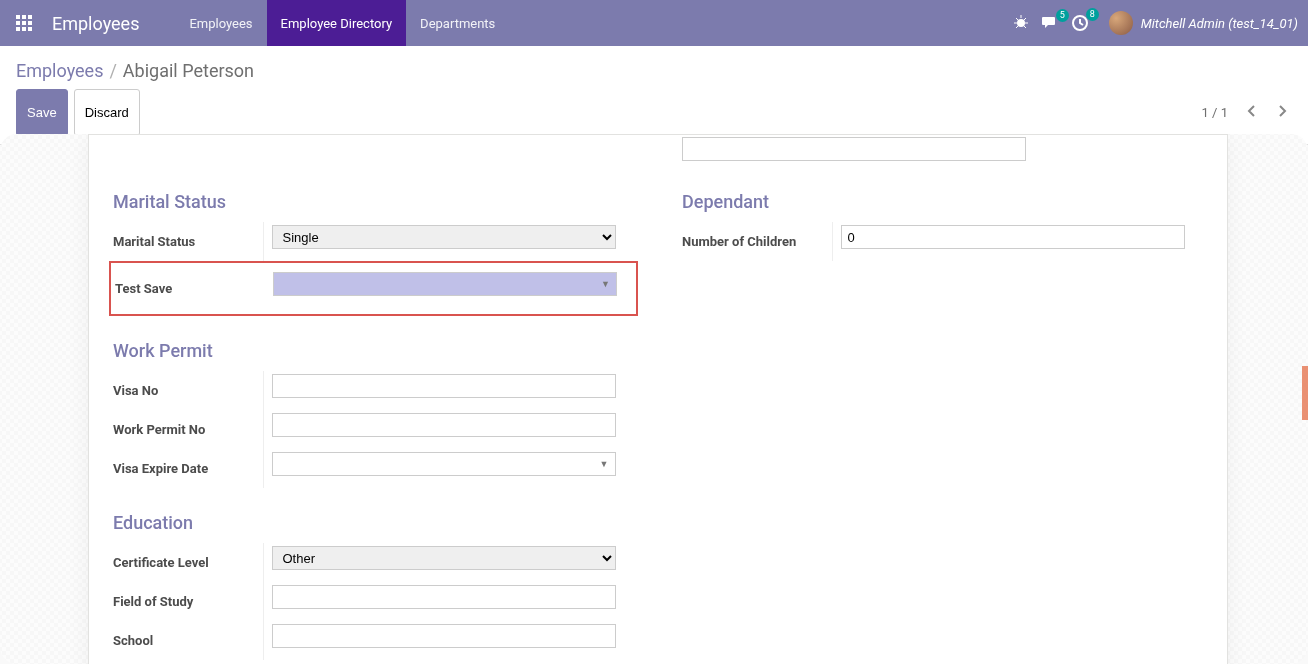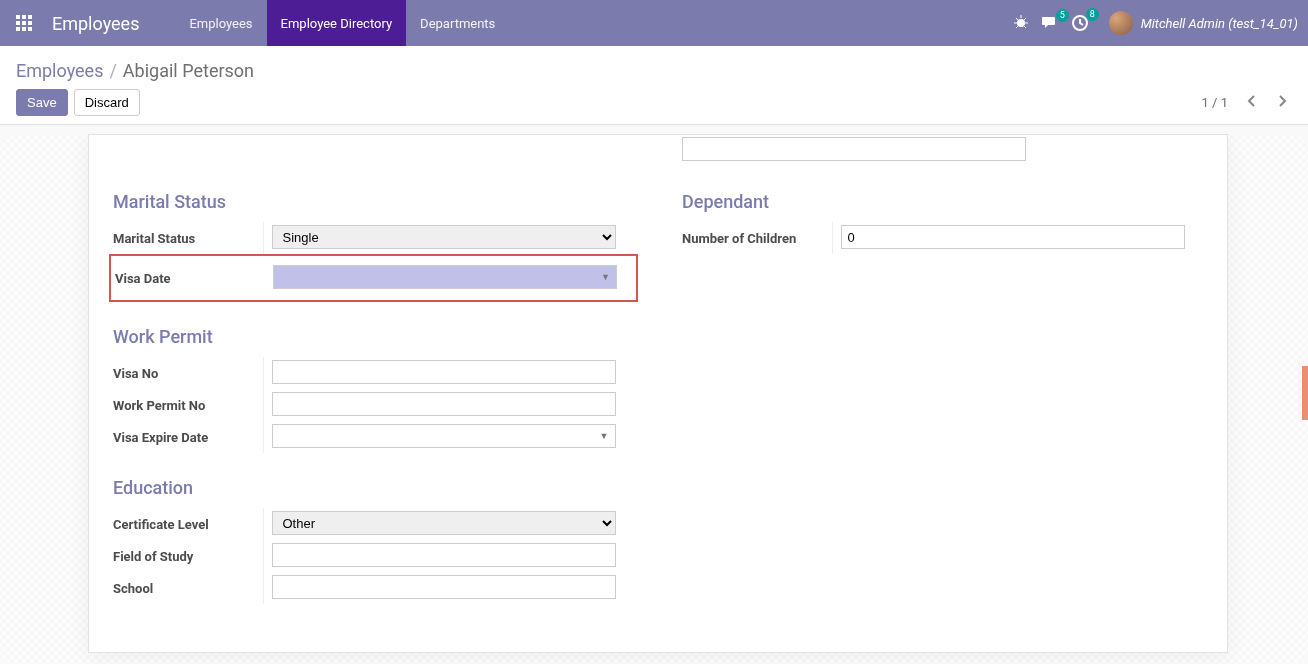--- a/index.html
+++ b/index.html
@@ -20,40 +20,40 @@
   .avatar { width: 24px; height: 24px; border-radius: 50%; background: radial-gradient(circle at 30% 30%, #d8a77a, #8a5a44); }
   .username { font-size: 13px; color: #fff; font-style: italic; }
   
   .control-panel { background: #fff; border-bottom: 1px solid #e0e0e0; padding: 10px 16px 8px 16px; }
   .breadcrumb { display: flex; align-items: center; gap: 6px; font-size: 18px; margin-bottom: 8px; margin-top: 4px;}
   .breadcrumb a { color: #7c7bad; text-decoration: none; cursor: pointer;}
   .breadcrumb .sep { color: #b0b0b0; }
   .breadcrumb .current { color: #6f6f6f; }
   .cp-bottom { display: flex; align-items: center; justify-content: space-between; }
   .cp-left { display: flex; gap: 6px; }
-  .btn { padding: 5px 10px; font-size: 13px; border-radius: 3px; border: 1px solid #ccc; cursor: pointer; background: #fff; }
+  .btn { padding: 15px 10px; font-size: 13px; border-radius: 3px; border: 1px solid #ccc; cursor: pointer; background: #fff; }
   .btn.primary { background: #7c7bad; color: #fff; border-color: #7c7bad; }
   .cp-right { display: flex; align-items: center; gap: 14px; }
   .pager { color: #6f6f6f; font-size: 13px; }
   .pager-nav { color: #999; cursor: pointer; padding: 2px 4px; }
   
   .view-area { position: absolute; top: 134px; bottom: 0; left: 0; right: 0; overflow: auto; background: repeating-conic-gradient(#fcfcfc 0% 25%, #f7f7f7 0% 50%) 50% / 8px 8px; border-radius: 17px; }
   .view-inner { margin-left: 8px; }
   .form-sheet { background: #fff; max-width: 1140px; margin: 0 auto 24px auto; border: 1px solid #e2e2e0; box-shadow: 0 4px 20px rgba(0,0,0,0.05); padding: 0 24px 48px 24px; min-height: 400px; }
   
   .field-above { padding-top:0; }
   .field-above input { width: 344px; height: 24px; border: 1px solid #ccc; padding: 2px 6px; margin-top:2px; margin-bottom: 6px;}
   
   .group-row { display: flex; gap: 48px; margin-top: 24px; }
   .group { flex: 1; }
   h2.section { color: #7c7bad; font-size: 18px; font-weight: 500; margin-bottom: 10px; }
   
   table.fields { width: 100%; border-collapse: collapse; }
   table.fields td.label { width: 150px; font-weight: 700; font-size: 13px; color: #4c4c4c; padding: 4px 8px 4px 0; vertical-align: middle; border-right: 1px solid #eee; }
-  table.fields td.value { padding: 3px 0 5px 8px; }
+  table.fields td.value { padding: 3px 0 12px 8px; }
   table.fields input[type=text], table.fields select, .date-input {
     width: 100%; max-width: 344px; height: 24px; border: 1px solid #ccc; padding: 1px 6px; font-size: 13px;
   }
   .date-input { display: flex; align-items: center; justify-content: flex-end; padding-right:6px; background:#fff;}
   .date-input.highlight { background: #c0c0e8; }
   .caret { font-size: 9px; color: #777; }
   .hl-border { border: 2px solid #d9534f; padding: 6px 4px; margin: 0 -4px; }
   
   .right-gutter { position: fixed; right: 0; top: 366px; width: 6px; height: 54px; background: #e67e5a; opacity:0.85;}
   
@@ -157,21 +157,21 @@
                 <tr>
             <td class="label">Marital Status</td>
             <td class="value"><select><option>Single</option></select></td>
           </tr>
         </tbody>
             </table>
         <div class="hl-border">
           <table class="fields">
             <tbody>
                   <tr>
-              <td class="label" style="border-right:none;">Visa Date</td>
+              <td class="label" style="border-right:none;">Test Save</td>
               <td class="value">
                 <div class="date-input highlight">
                   <span class="caret">▼</span>
                 </div>
               </td>
             </tr>
           </tbody>
               </table>
         </div>
       </div>

